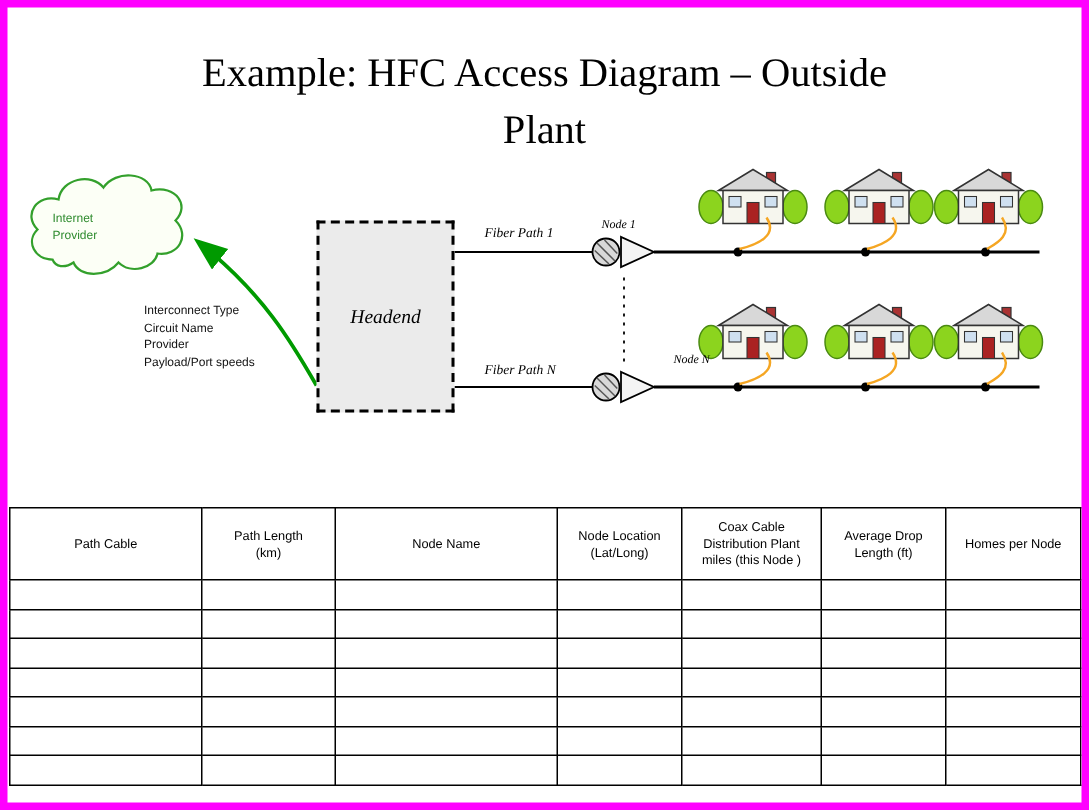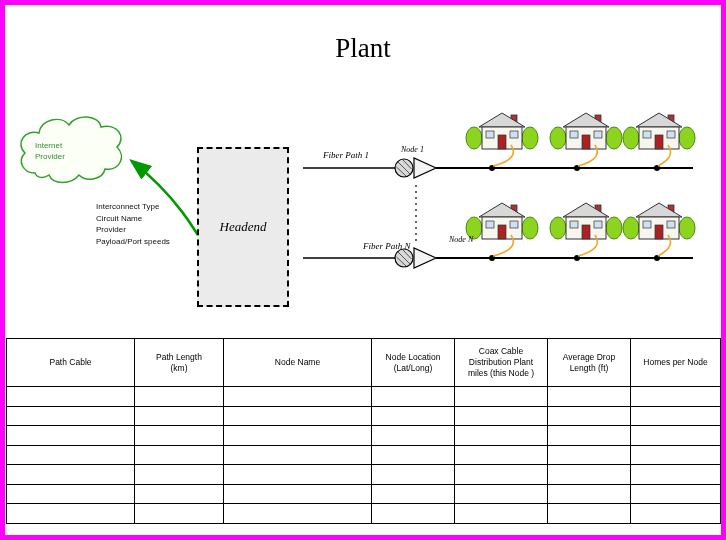--- a/index.html
+++ b/index.html
@@ -31,21 +31,21 @@
 
   .cloud-label {
     left: 30px; top: 135px; width: 76px;
     text-align: left;
     font-size: 8px; line-height: 11px;
     color: #2e8b2e;
     white-space: pre-line;
   }
 
   .headend-box {
-    left: 192px; top: 142px; width: 92px; height: 160px;
+    left: 206px; top: 142px; width: 92px; height: 128px;
     background: #ebebeb;
     border: 2px dashed #000;
     display: flex; align-items: center; justify-content: center;
   }
   .headend-label {
     font-family: "Liberation Serif", serif;
     font-style: italic;
     font-size: 13px; color: #000;
   }
 
@@ -53,21 +53,21 @@
     left: 91px; top: 196px;
     font-size: 8px; line-height: 11.5px; color: #111;
   }
 
   .fiber-label {
     font-family: "Liberation Serif", serif;
     font-style: italic;
     font-size: 9px; color: #000; text-align: center;
   }
   .fiber-1 { left: 318px; top: 145px; }
-  .fiber-n { left: 318px; top: 236px; margin-left: 40px; }
+  .fiber-n { left: 318px; top: 236px; }
 
   .node-label {
     font-family: "Liberation Serif", serif;
     font-style: italic;
     font-size: 8px; color: #000;
   }
   .node-1 { left: 396px; top: 140px; text-align: center; }
   .node-n { left: 396px; top: 230px; margin-left: 48px; }
 
   table.grid {
@@ -96,20 +96,21 @@
     height: 19.5px;
     background: #fff;
   }
 </style>
 </head>
 <body>
 
 <div class="page">
 
   <div class="abs title">
+    <div>Example: HFC Access Diagram – Outside</div>
     <div>Plant</div>
   </div>
 
   <svg class="abs diagram-svg" width="716" height="330" viewBox="0 0 716 330">
     <defs>
       <marker id="arrowGreen" markerWidth="9" markerHeight="8" refX="7" refY="3.5" orient="auto">
         <path d="M0,0 L9,3.5 L0,7 Z" fill="#009a00"></path>
       </marker>
 
       <g id="nodeIcon">

